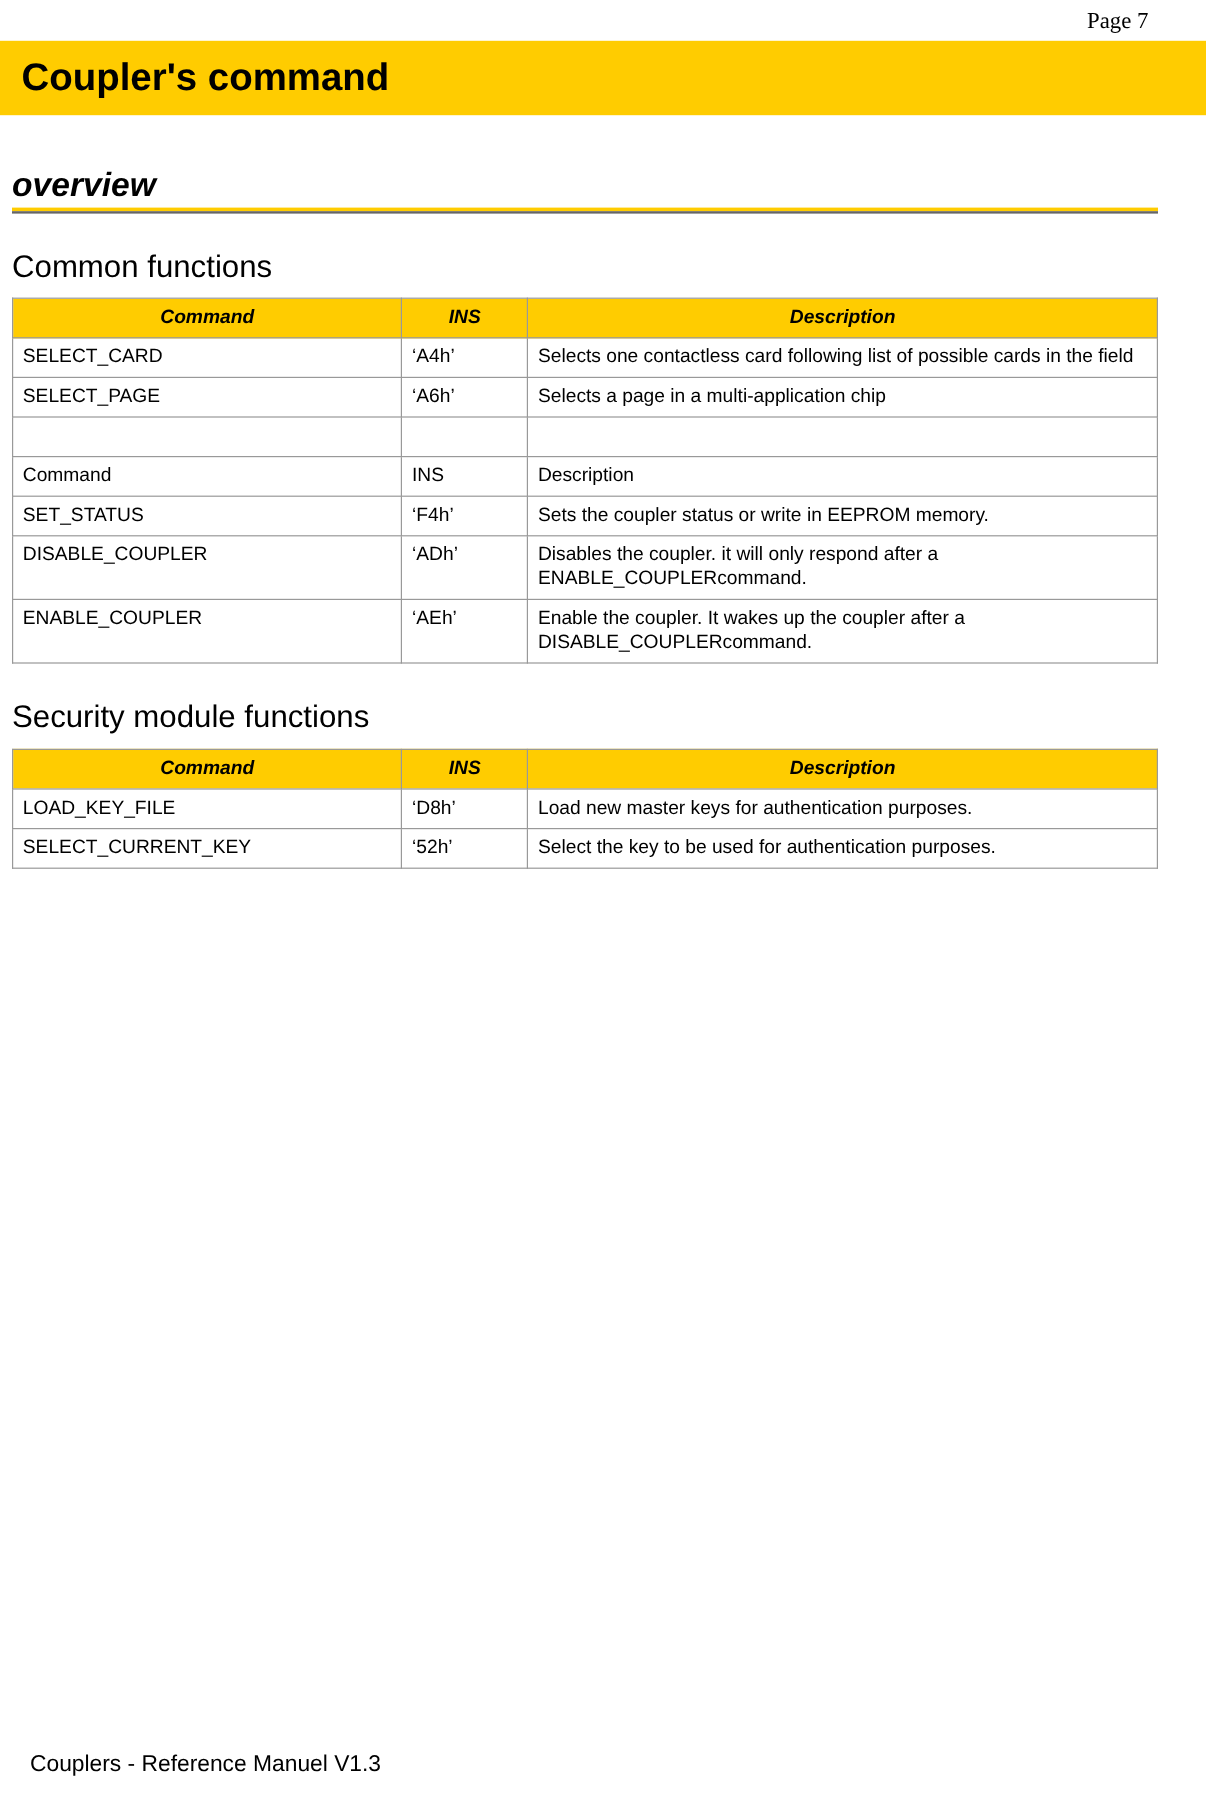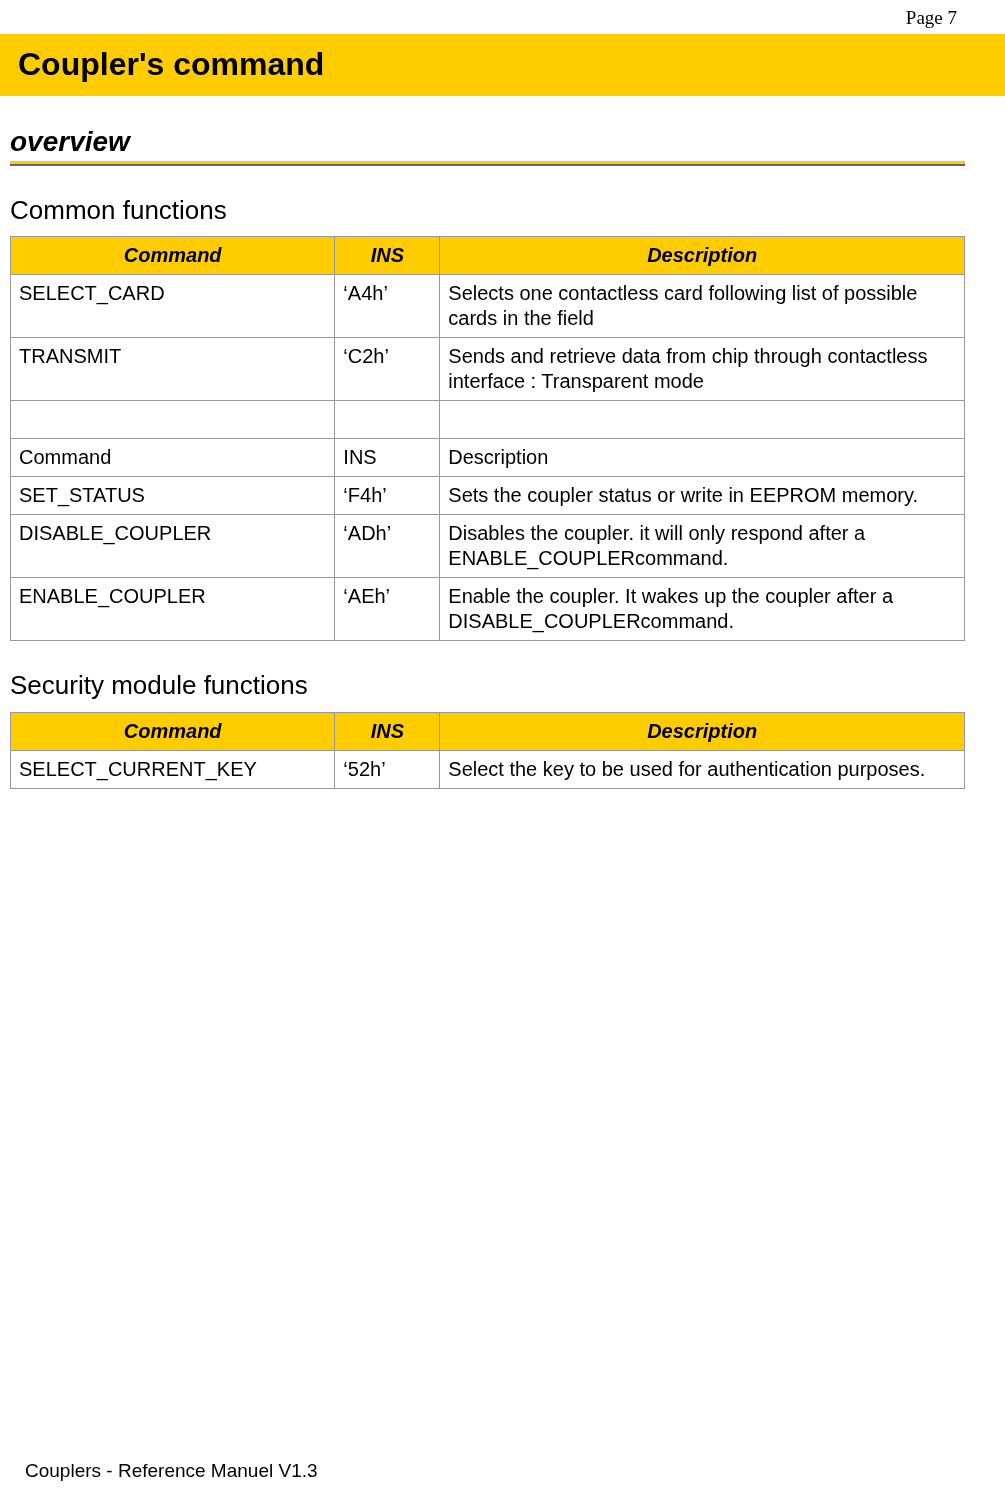--- a/index.html
+++ b/index.html
@@ -35,21 +35,21 @@
   .title-band h1{
     margin:0;
     font-size:32px;
     font-weight:700;
     padding-left:10px;
   }
   h2.section{
     font-size:28px;
     font-style:italic;
     font-weight:700;
-    margin:28px 0 2px 0;
+    margin:40px 0 2px 0;
   }
   .divider{
     height:5px;
     border-top:3px solid var(--gold);
     border-bottom:2px solid var(--grey);
     margin-bottom:22px;
   }
   h3.subsection{
     font-size:26px;
     font-weight:400;
@@ -60,21 +60,21 @@
     width:100%;
     table-layout:fixed;
   }
   table.data col.c-cmd{width:34%;}
   table.data col.c-ins{width:11%;}
   table.data col.c-desc{width:55%;}
   table.data th,table.data td{
     border:1px solid var(--border);
     padding:6px 8px 6px 8px;
     vertical-align:top;
-    font-size:20px;
+    font-size:16px;
     text-align:left;
   }
   table.data th{
     background:var(--gold);
     font-style:italic;
     font-weight:700;
     text-align:center;
   }
   .footer{
     position:absolute;
@@ -110,23 +110,23 @@
       <th>Description</th>
     </tr>
   </thead>
   <tbody>
       <tr>
         <td>SELECT_CARD</td>
         <td>‘A4h’</td>
         <td>Selects one contactless card following list of possible cards in the field</td>
       </tr>
       <tr>
-        <td>TRANSMIT</td>
-        <td>‘C2h’</td>
-        <td>Sends and retrieve data from chip through contactless interface : Transparent mode</td>
+        <td>SELECT_PAGE</td>
+        <td>‘A6h’</td>
+        <td>Selects a page in a multi-application chip</td>
       </tr>
       <tr>
         <td>&nbsp;</td>
         <td>&nbsp;</td>
         <td>&nbsp;</td>
       </tr>
       <tr>
         <td>Command</td>
         <td>INS</td>
         <td>Description</td>
@@ -159,20 +159,25 @@
     </colgroup>
   <thead>
     <tr>
       <th>Command</th>
       <th>INS</th>
       <th>Description</th>
     </tr>
   </thead>
   <tbody>
       <tr>
+        <td>LOAD_KEY_FILE</td>
+        <td>‘D8h’</td>
+        <td>Load new master keys for authentication purposes.</td>
+      </tr>
+      <tr>
         <td>SELECT_CURRENT_KEY</td>
         <td>‘52h’</td>
         <td>Select the key to be used for authentication purposes.</td>
       </tr>
     </tbody>
 </table>
 
 <div class="footer">Couplers - Reference Manuel V1.3</div>
 
 </body></html>

